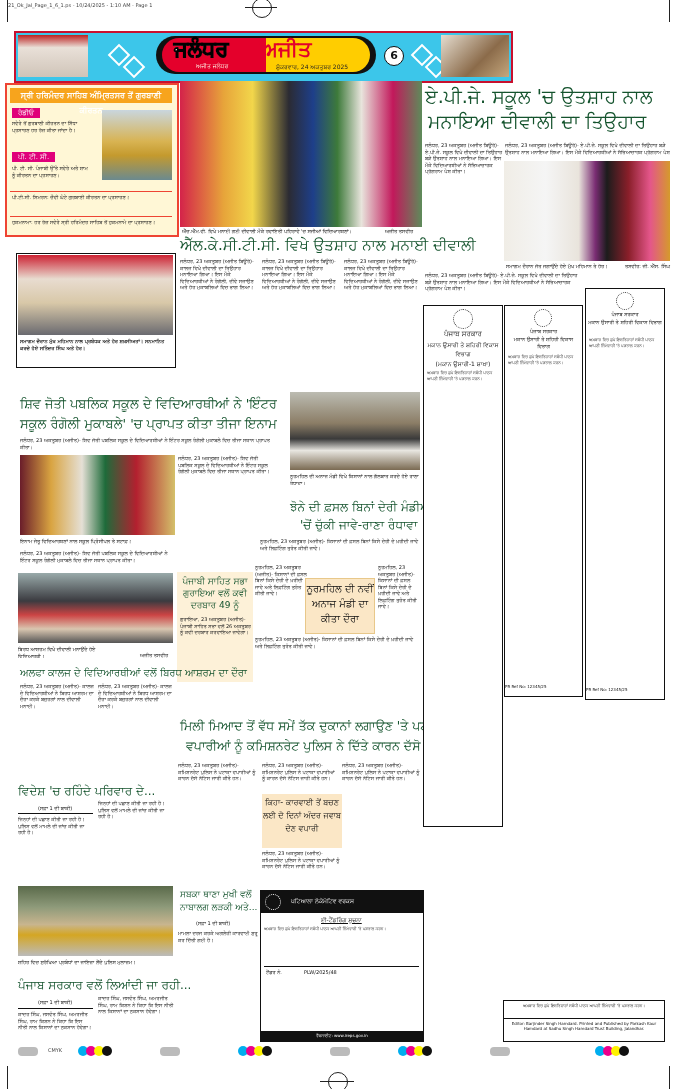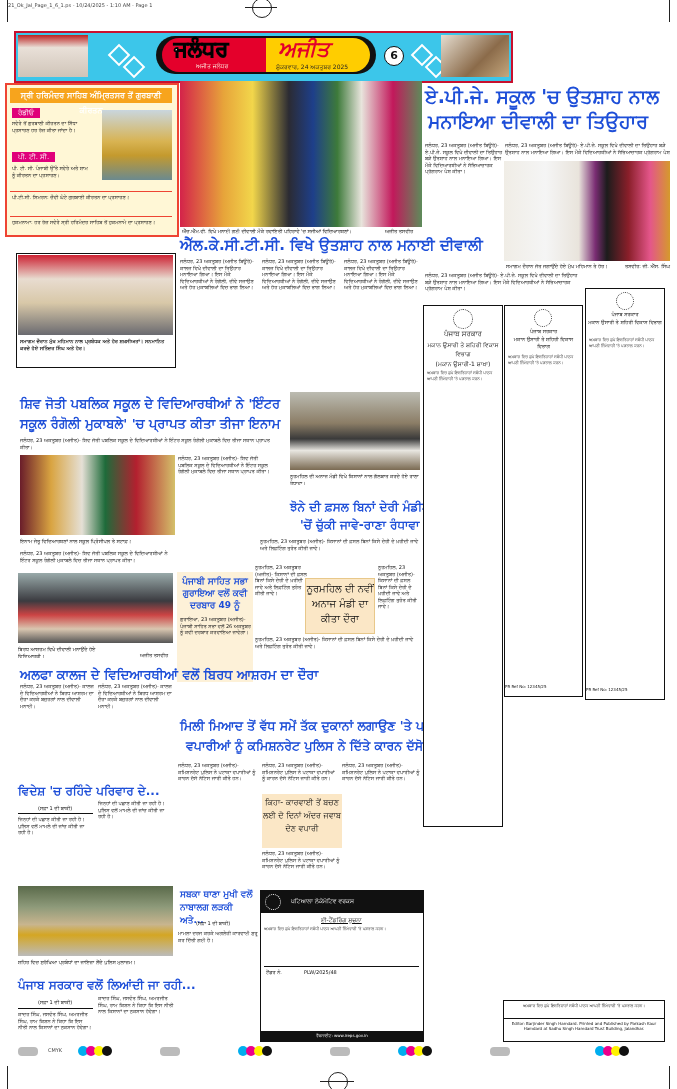--- a/index.html
+++ b/index.html
@@ -9,31 +9,31 @@
   .crop-v{width:1px;background:#222;}
   .crop-h{height:1px;background:#222;}
   .reg{width:18px;height:18px;border:1px solid #222;border-radius:50%;}
   .masthead{left:14px;top:31px;width:495px;height:48px;border:2px solid #c8102e;background:#3cc6ea;overflow:hidden;}
   .mh-photo-l{left:2px;top:2px;width:70px;height:42px;background:linear-gradient(180deg,#b22 0%,#e9e0d8 30%,#cfc4b8 100%);}
   .mh-photo-r{right:2px;top:2px;width:68px;height:42px;background:linear-gradient(135deg,#e5ddd0 0%,#8b6b4a 60%,#c4a77d 100%);}
   .mh-pill{left:140px;top:3px;width:220px;height:38px;border-radius:20px;background:#111;overflow:hidden;}
   .mh-red{left:6px;top:2px;width:110px;height:34px;background:#e4002b;border-radius:18px 0 0 18px;}
   .mh-yel{left:110px;top:2px;width:104px;height:34px;background:#ffcd00;border-radius:0 18px 18px 0;}
   .mh-t1{left:18px;top:1px;font-size:21px;font-weight:bold;color:#fff;-webkit-text-stroke:1px #000;}
-  .mh-t2{left:122px;top:1px;font-size:21px;font-weight:bold;color:#e4002b;font-style:italic;}
+  .mh-t2{left:104px;top:1px;font-size:21px;font-weight:bold;color:#e4002b;}
   .mh-sub1{left:40px;top:26px;font-size:6px;color:#ffe;}
   .mh-sub2{left:120px;top:27px;font-size:6px;color:#222;}
   .page-no{left:368px;top:13px;width:18px;height:18px;border-radius:50%;background:#fff;border:1px solid #111;font-size:11px;font-weight:bold;text-align:center;line-height:18px;}
   .diamond{width:12px;height:12px;border:2px solid #fff;transform:rotate(45deg);}
   .box-temple{left:5px;top:83px;width:170px;height:150px;border:2px solid #e43;background:#fff7d6;}
   .temple-title{left:3px;top:3px;width:162px;height:15px;background:#f7a41d;color:#fff;font-size:8px;text-align:center;line-height:15px;font-weight:bold;}
   .tag{font-size:7px;color:#fff;background:#e0007a;padding:1px 6px;}
   .photo{background:#999;}
   .txt{font-size:5px;line-height:6.5px;color:#222;overflow:hidden;}
-  .head{font-weight:bold;color:#1d4ed8;white-space:nowrap;}
+  .head{font-weight:normal;color:#14532d;white-space:nowrap;}
   .caption{font-size:5px;color:#111;}
   .rule{background:#111;height:1px;}
   .notice{border:1px solid #111;background:#fff;}
   .bar{height:9px;border-radius:4px;}
 </style>
 </head>
 <body>
 
 <div class="abs slug">21_Ok_Jal_Page_1_6_1.ps - 10/24/2025 - 1:10 AM - Page 1</div>
 <div class="abs crop-v" style="left:7px;top:0;height:22px;"></div>
@@ -111,21 +111,21 @@
 <div class="abs txt" style="left:378px;top:564px;width:42px;height:68px;">ਨੂਰਮਹਿਲ, 23 ਅਕਤੂਬਰ (ਅਜੀਤ)- ਕਿਸਾਨਾਂ ਦੀ ਫ਼ਸਲ ਬਿਨਾਂ ਕਿਸੇ ਦੇਰੀ ਦੇ ਖ਼ਰੀਦੀ ਜਾਵੇ ਅਤੇ ਲਿਫ਼ਟਿੰਗ ਤੁਰੰਤ ਕੀਤੀ ਜਾਵੇ।</div>
 <div class="abs txt" style="left:255px;top:636px;width:165px;height:44px;">ਨੂਰਮਹਿਲ, 23 ਅਕਤੂਬਰ (ਅਜੀਤ)- ਕਿਸਾਨਾਂ ਦੀ ਫ਼ਸਲ ਬਿਨਾਂ ਕਿਸੇ ਦੇਰੀ ਦੇ ਖ਼ਰੀਦੀ ਜਾਵੇ ਅਤੇ ਲਿਫ਼ਟਿੰਗ ਤੁਰੰਤ ਕੀਤੀ ਜਾਵੇ।</div>
 
 <div class="abs" style="left:177px;top:572px;width:76px;height:110px;background:#fdf1d8;"></div>
 <div class="abs head" style="left:179px;top:575px;width:72px;white-space:normal;text-align:center;font-size:9px;line-height:12px;">ਪੰਜਾਬੀ ਸਾਹਿਤ ਸਭਾ ਗੁਰਾਇਆ ਵਲੋਂ ਕਵੀ ਦਰਬਾਰ 49 ਨੂੰ</div>
 <div class="abs txt" style="left:180px;top:616px;width:72px;height:64px;">ਗੁਰਾਇਆ, 23 ਅਕਤੂਬਰ (ਅਜੀਤ)- ਪੰਜਾਬੀ ਸਾਹਿਤ ਸਭਾ ਵਲੋਂ 26 ਅਕਤੂਬਰ ਨੂੰ ਕਵੀ ਦਰਬਾਰ ਕਰਵਾਇਆ ਜਾਵੇਗਾ।</div>
 
 <div class="abs photo" style="left:18px;top:573px;width:155px;height:70px;background:linear-gradient(180deg,#9aa 0%,#3b3b40 40%,#c44 60%,#d9c6b0 80%,#555 100%);"></div>
 <div class="abs caption" style="left:18px;top:646px;width:100px;height:12px;overflow:hidden;">ਬਿਰਧ ਆਸ਼ਰਮ ਵਿਖੇ ਦੀਵਾਲੀ ਮਨਾਉਂਦੇ ਹੋਏ ਵਿਦਿਆਰਥੀ।</div>
 <div class="abs caption" style="left:140px;top:652px;">ਅਜੀਤ ਤਸਵੀਰ</div>
-<div class="abs head" style="left:20px;top:667px;font-size:13px;">ਅਲਫਾ ਕਾਲਜ ਦੇ ਵਿਦਿਆਰਥੀਆਂ ਵਲੋਂ ਬਿਰਧ ਆਸ਼ਰਮ ਦਾ ਦੌਰਾ</div>
+<div class="abs head" style="left:20px;top:667px;font-size:10px;">ਅਲਫਾ ਕਾਲਜ ਦੇ ਵਿਦਿਆਰਥੀਆਂ ਵਲੋਂ ਬਿਰਧ ਆਸ਼ਰਮ ਦਾ ਦੌਰਾ</div>
 <div class="abs txt" style="left:20px;top:683px;width:75px;height:60px;">ਜਲੰਧਰ, 23 ਅਕਤੂਬਰ (ਅਜੀਤ)- ਕਾਲਜ ਦੇ ਵਿਦਿਆਰਥੀਆਂ ਨੇ ਬਿਰਧ ਆਸ਼ਰਮ ਦਾ ਦੌਰਾ ਕਰਕੇ ਬਜ਼ੁਰਗਾਂ ਨਾਲ ਦੀਵਾਲੀ ਮਨਾਈ।</div>
 <div class="abs txt" style="left:98px;top:683px;width:75px;height:60px;">ਜਲੰਧਰ, 23 ਅਕਤੂਬਰ (ਅਜੀਤ)- ਕਾਲਜ ਦੇ ਵਿਦਿਆਰਥੀਆਂ ਨੇ ਬਿਰਧ ਆਸ਼ਰਮ ਦਾ ਦੌਰਾ ਕਰਕੇ ਬਜ਼ੁਰਗਾਂ ਨਾਲ ਦੀਵਾਲੀ ਮਨਾਈ।</div>
 
 <div class="abs head" style="left:180px;top:718px;font-size:12.5px;">ਮਿਲੀ ਮਿਆਦ ਤੋਂ ਵੱਧ ਸਮੇਂ ਤੱਕ ਦੁਕਾਨਾਂ ਲਗਾਉਣ 'ਤੇ ਪਟਾਕਾ</div>
 <div class="abs head" style="left:186px;top:738px;font-size:12.5px;">ਵਪਾਰੀਆਂ ਨੂੰ ਕਮਿਸ਼ਨਰੇਟ ਪੁਲਿਸ ਨੇ ਦਿੱਤੇ ਕਾਰਨ ਦੱਸੋ ਨੋਟਿਸ</div>
 <div class="abs txt" style="left:178px;top:762px;width:80px;height:70px;">ਜਲੰਧਰ, 23 ਅਕਤੂਬਰ (ਅਜੀਤ)- ਕਮਿਸ਼ਨਰੇਟ ਪੁਲਿਸ ਨੇ ਪਟਾਕਾ ਵਪਾਰੀਆਂ ਨੂੰ ਕਾਰਨ ਦੱਸੋ ਨੋਟਿਸ ਜਾਰੀ ਕੀਤੇ ਹਨ।</div>
 <div class="abs txt" style="left:262px;top:762px;width:75px;height:34px;">ਜਲੰਧਰ, 23 ਅਕਤੂਬਰ (ਅਜੀਤ)- ਕਮਿਸ਼ਨਰੇਟ ਪੁਲਿਸ ਨੇ ਪਟਾਕਾ ਵਪਾਰੀਆਂ ਨੂੰ ਕਾਰਨ ਦੱਸੋ ਨੋਟਿਸ ਜਾਰੀ ਕੀਤੇ ਹਨ।</div>
 <div class="abs" style="left:262px;top:794px;width:80px;height:54px;background:#fbe7c6;text-align:center;font-size:8px;line-height:13px;padding-top:2px;box-sizing:border-box;">ਕਿਹਾ- ਕਾਰਵਾਈ ਤੋਂ ਬਚਣ ਲਈ ਦੋ ਦਿਨਾਂ ਅੰਦਰ ਜਵਾਬ ਦੇਣ ਵਪਾਰੀ</div>
 <div class="abs txt" style="left:342px;top:762px;width:78px;height:124px;">ਜਲੰਧਰ, 23 ਅਕਤੂਬਰ (ਅਜੀਤ)- ਕਮਿਸ਼ਨਰੇਟ ਪੁਲਿਸ ਨੇ ਪਟਾਕਾ ਵਪਾਰੀਆਂ ਨੂੰ ਕਾਰਨ ਦੱਸੋ ਨੋਟਿਸ ਜਾਰੀ ਕੀਤੇ ਹਨ।</div>
 <div class="abs txt" style="left:262px;top:850px;width:78px;height:38px;">ਜਲੰਧਰ, 23 ਅਕਤੂਬਰ (ਅਜੀਤ)- ਕਮਿਸ਼ਨਰੇਟ ਪੁਲਿਸ ਨੇ ਪਟਾਕਾ ਵਪਾਰੀਆਂ ਨੂੰ ਕਾਰਨ ਦੱਸੋ ਨੋਟਿਸ ਜਾਰੀ ਕੀਤੇ ਹਨ।</div>

